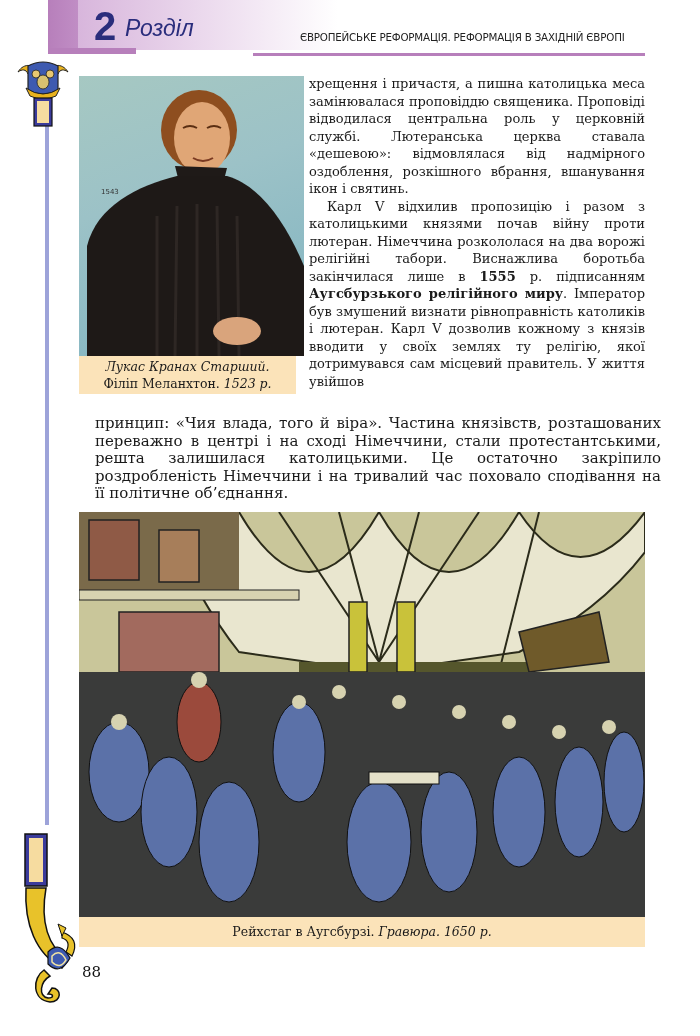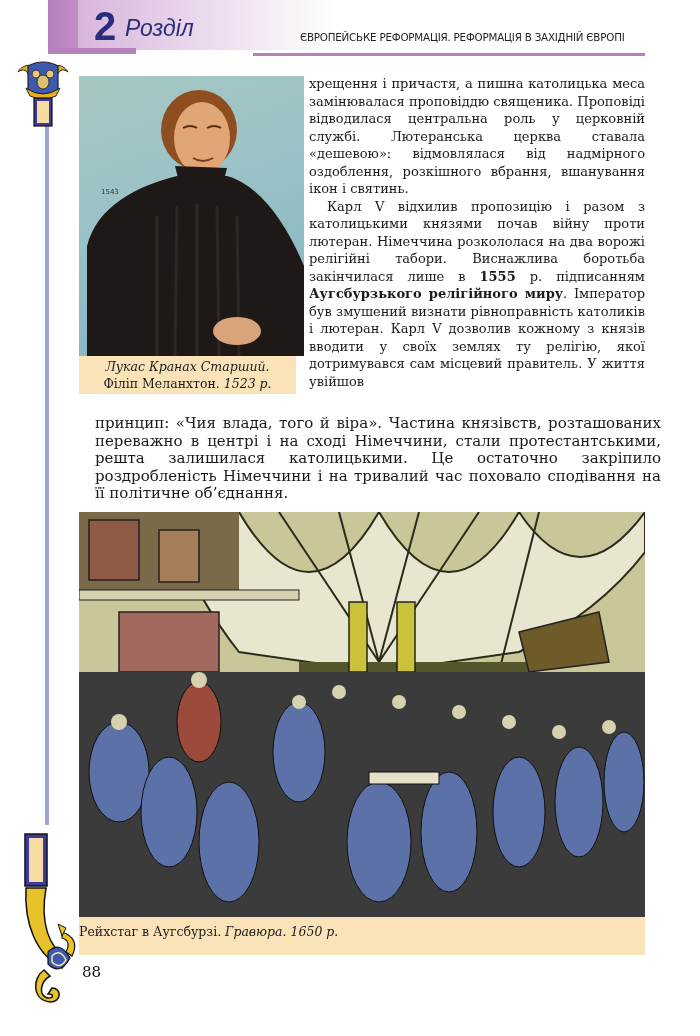--- a/index.html
+++ b/index.html
@@ -33,22 +33,22 @@
 
     
     .col-text { position: absolute; left: 309px; top: 75px; width: 336px; font-size: 13px; line-height: 17.5px; text-align: justify; }
     .full-text { position: absolute; left: 79px; top: 415px; width: 566px; font-size: 15px; line-height: 17.5px; text-align: justify; margin-left: 16px; }
     .col-text p, .full-text p { margin: 0; }
     .indent { text-indent: 18px; }
     b { font-weight: bold; }
 
     
     .engraving { position: absolute; left: 79px; top: 512px; width: 566px; height: 405px; overflow: hidden; background: #d9d4a8; }
-    .engraving-caption { position: absolute; left: 79px; top: 917px; width: 566px; height: 38px; background: #fbe3b9;
-      text-align: left; font-size: 12.5px; line-height: 30px; }
+    .engraving-caption { position: absolute; left: 79px; top: 917px; width: 566px; height: 30px; background: #fbe3b9;
+      text-align: center; font-size: 12.5px; line-height: 30px; }
     .engraving-caption .it { font-style: italic; }
 
     .page-number { position: absolute; left: 82px; top: 963px; font-family: "DejaVu Serif", serif; font-size: 15px; color: #111; }
   </style>
 </head>
 <body>
 
 <div class="hdr-band"></div>
 <div class="hdr-inner"></div>
 <div class="hdr-underbar"></div>

